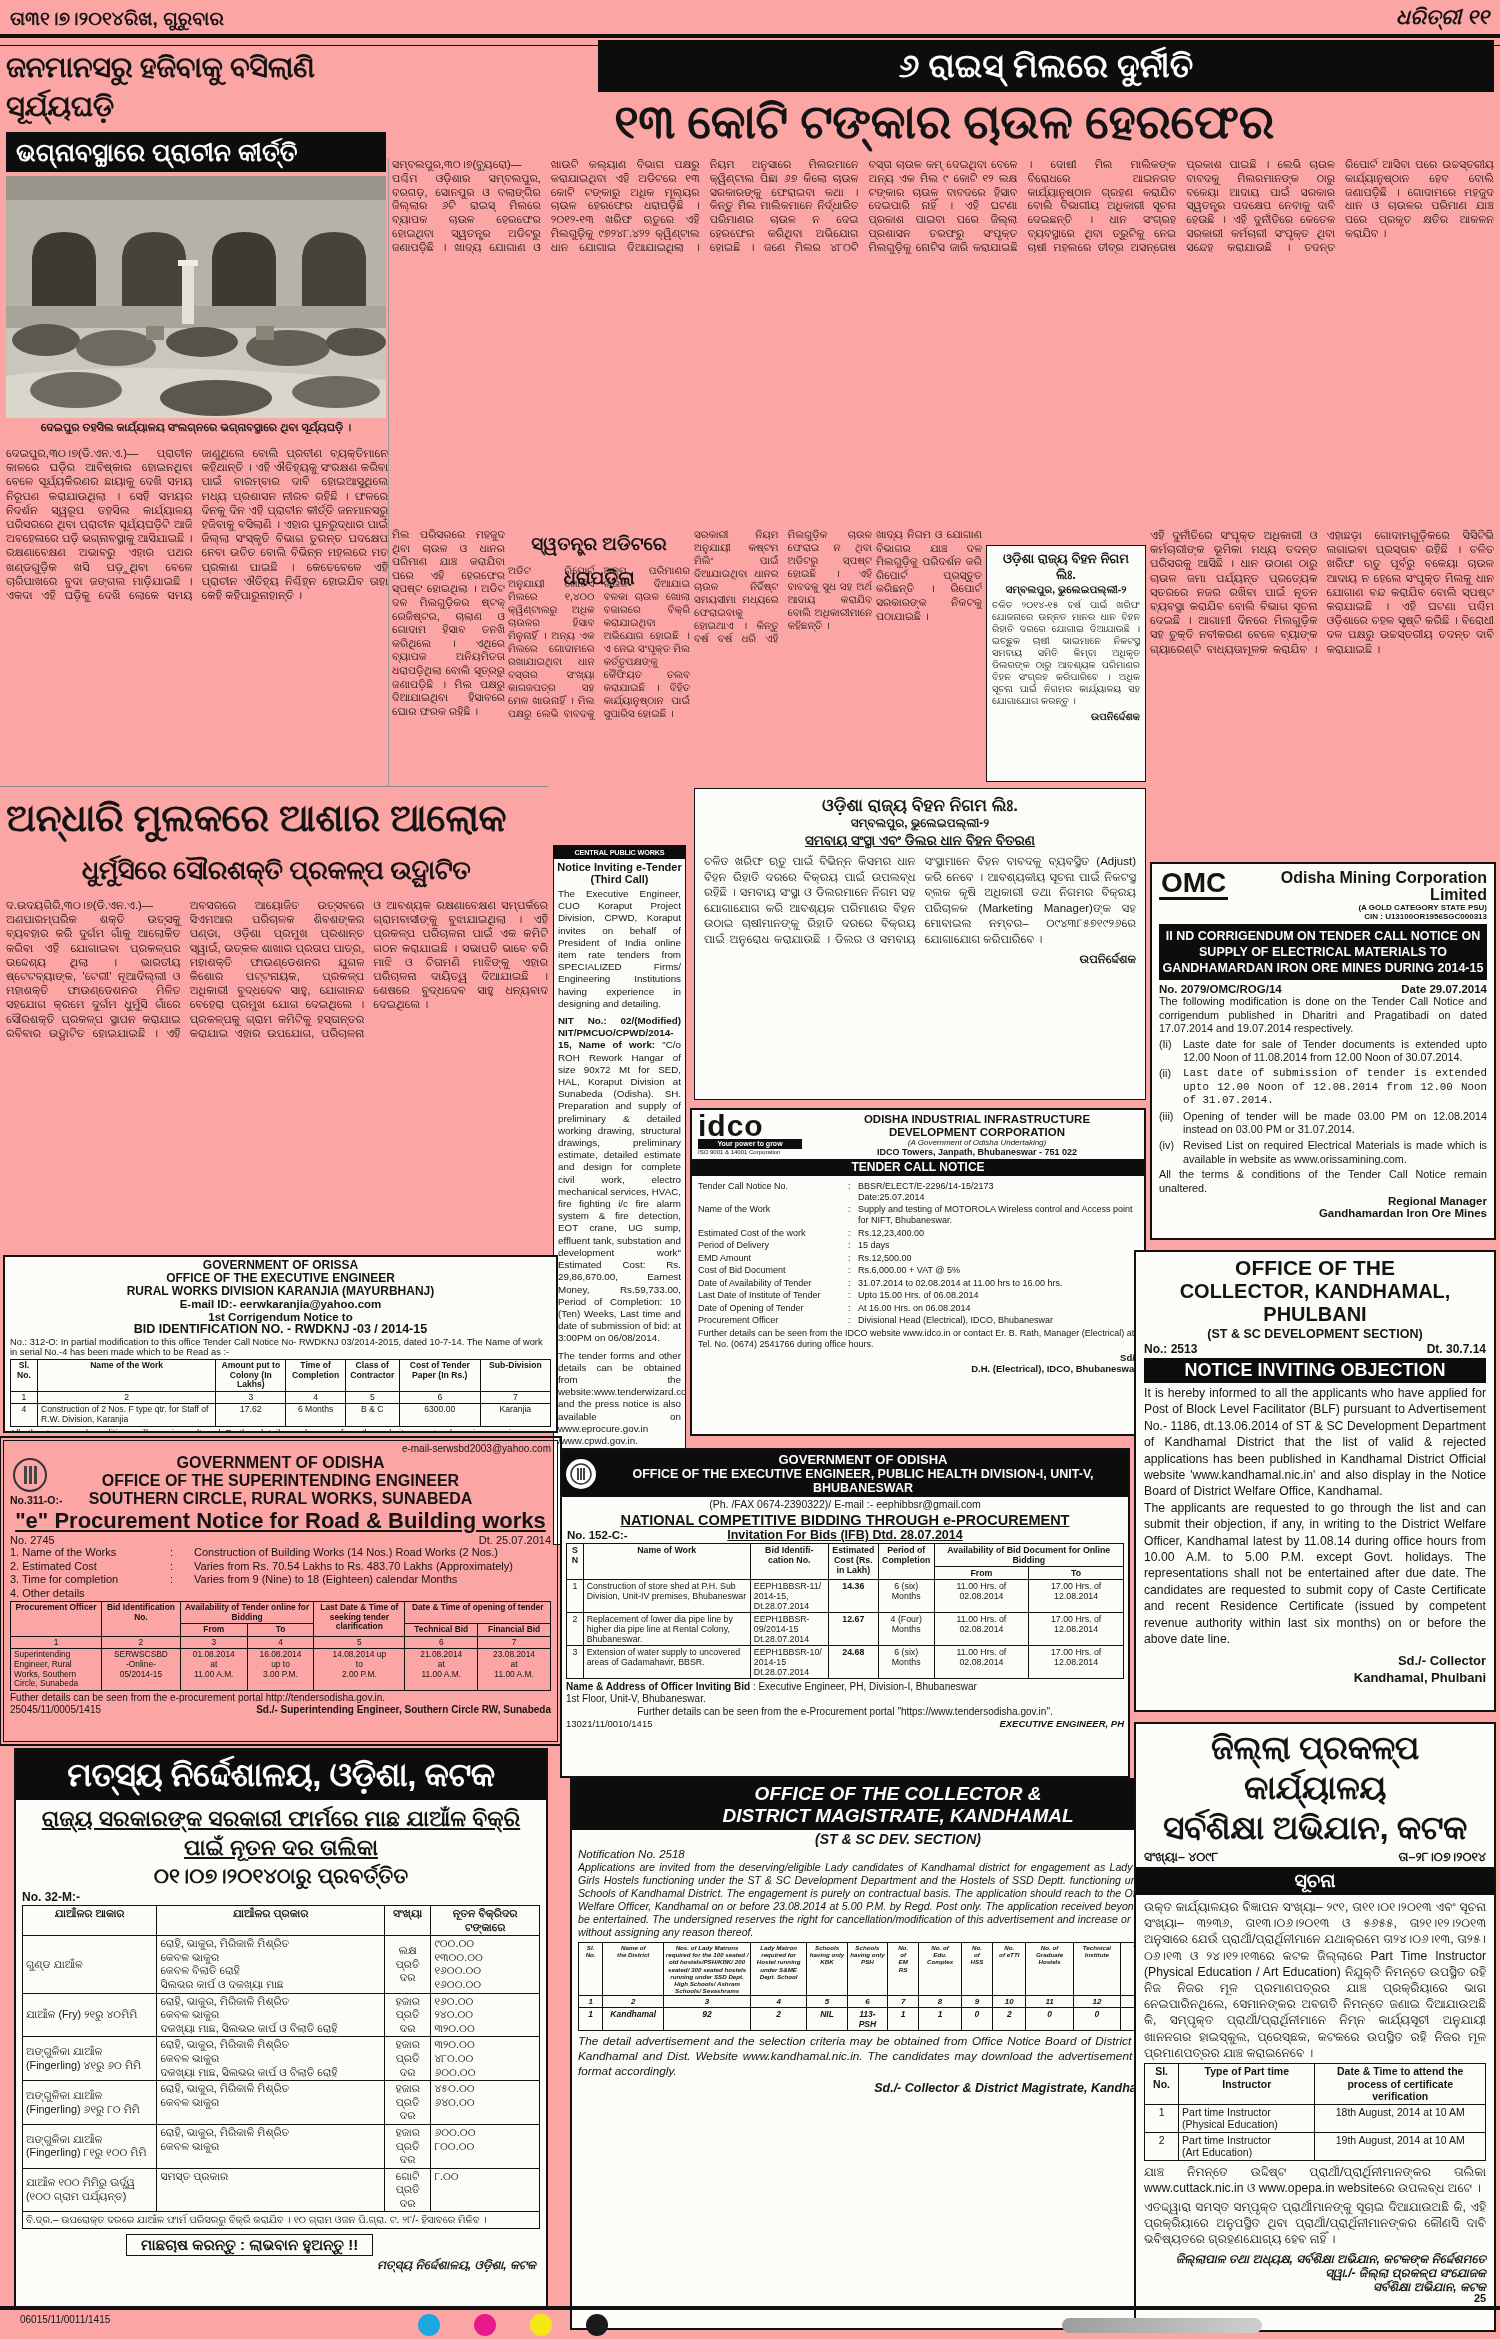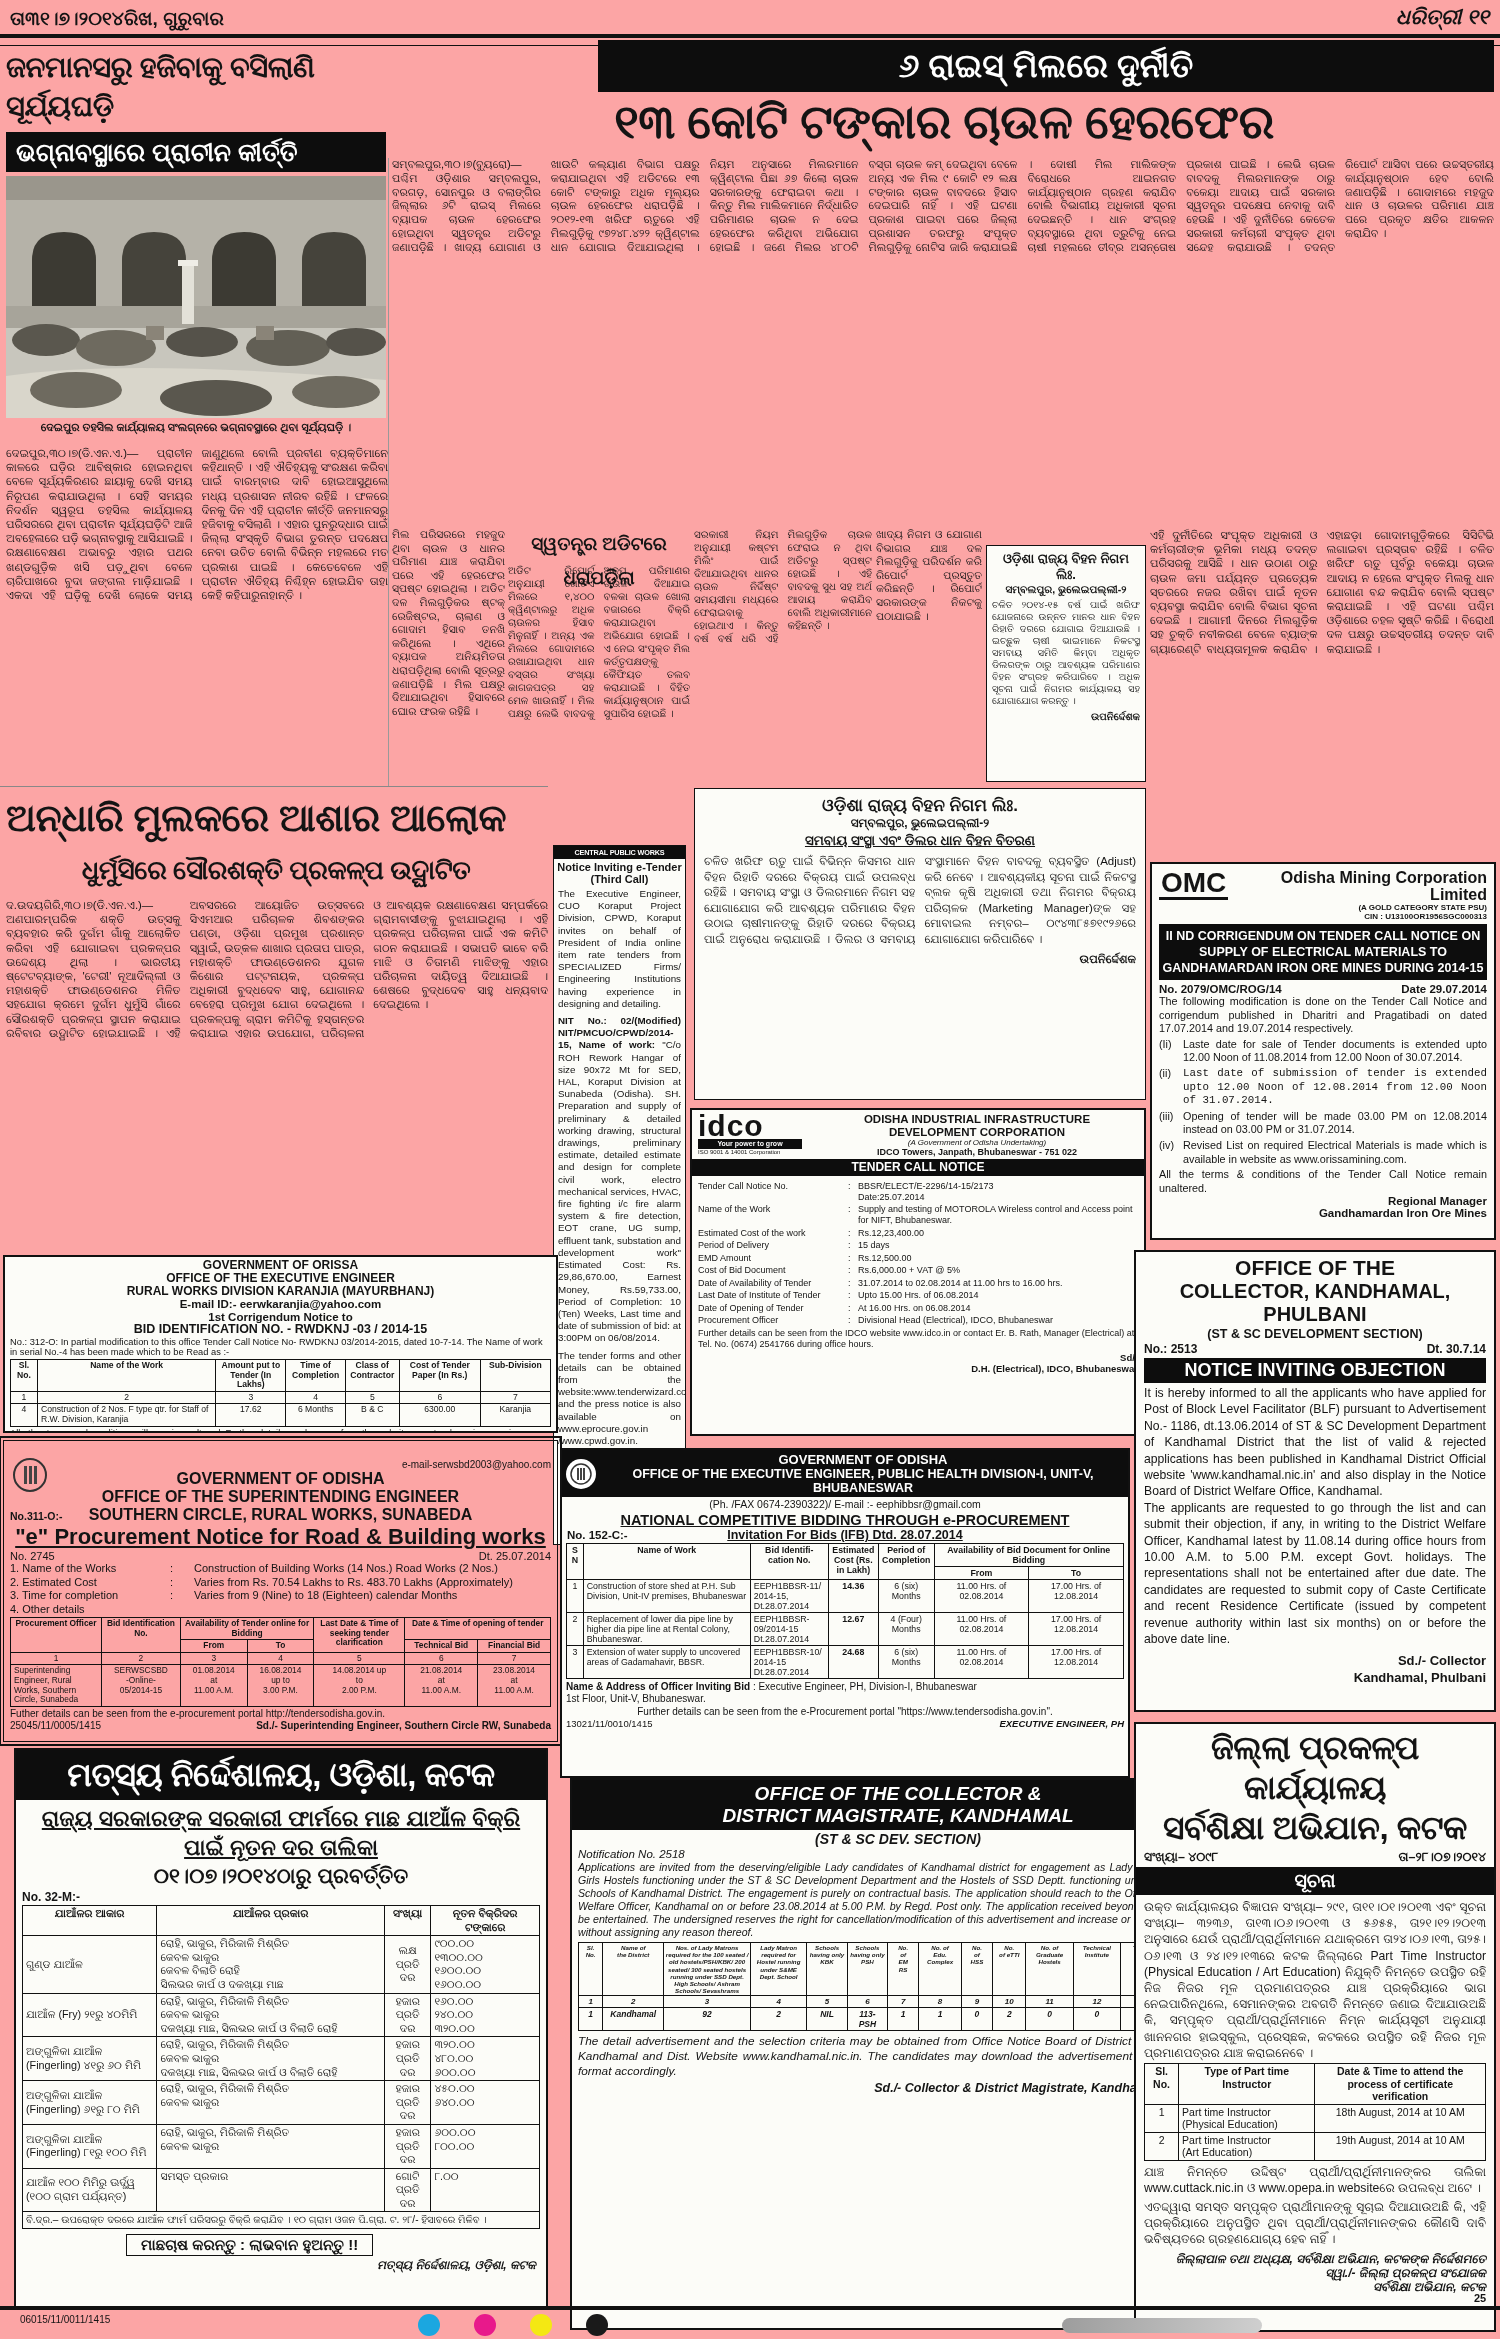--- a/index.html
+++ b/index.html
@@ -229,21 +229,21 @@
     <div class="b c" style="font-size:12px;line-height:13px;">RURAL WORKS DIVISION KARANJIA (MAYURBHANJ)</div>
     <div class="b c" style="font-size:11.5px;line-height:12.5px;">E-mail ID:- eerwkaranjia@yahoo.com</div>
     <div class="b c" style="font-size:11.5px;line-height:12.5px;">1st Corrigendum Notice to</div>
     <div class="b c" style="font-size:12.5px;line-height:13.5px;">BID IDENTIFICATION NO. - RWDKNJ -03 / 2014-15</div>
     <div style="font-size:9.3px;line-height:10.8px;">No.: 312-O: In partial modification to this office Tender Call Notice No- RWDKNJ 03/2014-2015, dated 10-7-14. The Name of work in serial No.-4 has been made which to be Read as :-</div>
     <table style="font-size:8.6px;line-height:9.6px;margin-top:1px;">
       <tbody>
           <tr>
         <th style="width:5%;">Sl. No.</th>
         <th style="width:33%;">Name of the Work</th>
-        <th style="width:13%;">Amount put to Tender (In Lakhs)</th>
+        <th style="width:13%;">Amount put to Colony (In Lakhs)</th>
         <th style="width:11%;">Time of Completion</th>
         <th style="width:10%;">Class of Contractor</th>
         <th style="width:15%;">Cost of Tender Paper (In Rs.)</th>
         <th style="width:13%;">Sub-Division</th>
       </tr>
       <tr class="c">
         <td>1</td>
             <td>2</td>
             <td>3</td>
             <td>4</td>
@@ -259,21 +259,21 @@
         <td class="c">B &amp; C</td>
         <td class="c">6300.00</td>
         <td class="c">Karanjia</td>
       </tr>
     </tbody>
       </table>
     <div style="font-size:9.3px;line-height:10.8px;margin-top:1px;">All other terms and conditions will remain unaltered. Further details can be seen from the website www.tendersorissa.gov.in.</div>
 
   </div>
 
-  <div class="abs" style="left:3px;top:1440px;width:555px;height:302px;border:1px solid #111;outline:2px solid #111;outline-offset:2px;box-sizing:border-box;overflow:hidden;padding:18px 6px;">
+  <div class="abs" style="left:3px;top:1440px;width:555px;height:302px;border:1px solid #111;outline:2px solid #111;outline-offset:2px;box-sizing:border-box;overflow:hidden;padding:2px 6px;">
     <div class="r" style="font-size:10px;">e-mail-serwsbd2003@yahoo.com</div>
     <div class="abs" style="left:8px;top:16px;">
       <svg width="36" height="36" viewBox="0 0 36 36">
           <circle cx="18" cy="18" r="16" fill="none" stroke="#333" stroke-width="2"></circle>
           <rect x="12" y="9" width="3" height="18" fill="#444"></rect>
           <rect x="17" y="9" width="3" height="18" fill="#444"></rect>
           <rect x="22" y="9" width="3" height="18" fill="#444"></rect>
         </svg>
     </div>
     <div class="b c" style="font-size:16px;line-height:18px;">GOVERNMENT OF ODISHA</div>

